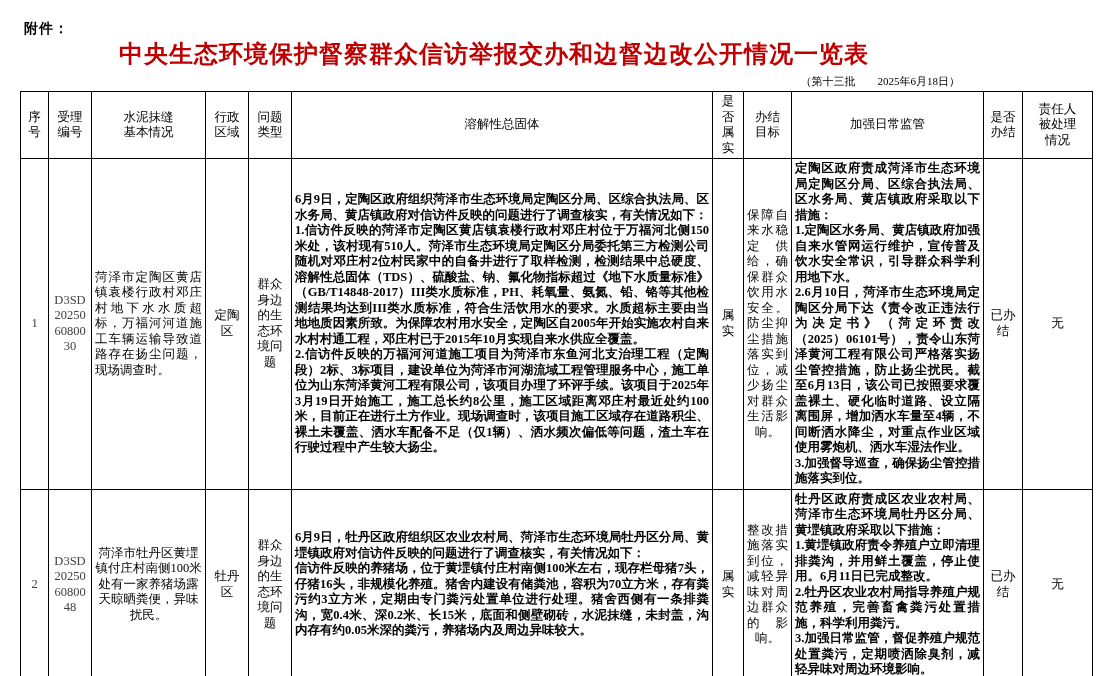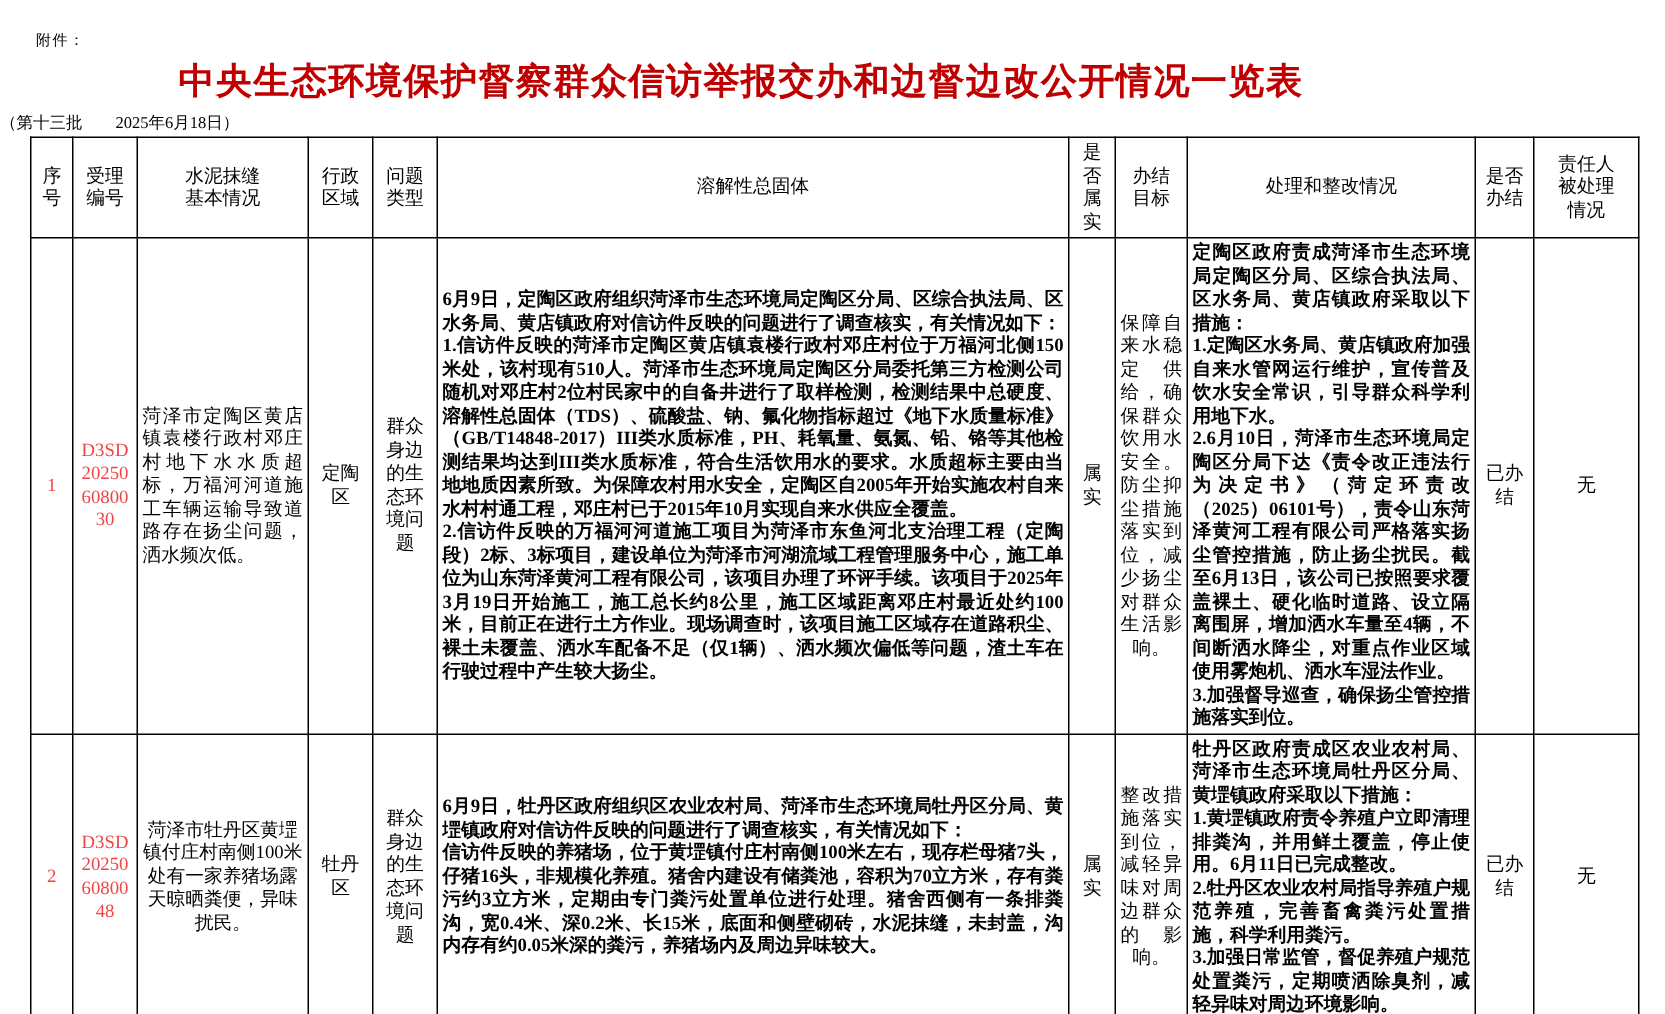--- a/index.html
+++ b/index.html
@@ -3,29 +3,29 @@
 <meta charset="utf-8">
 <style>
   html,body{margin:0;padding:0;}
   body{
     width:1110px;height:676px;background:#ffffff;color:#000;
     font-family:"Liberation Serif","DejaVu Serif",serif;
     position:relative;overflow:hidden;
   }
   .attachment{
     position:absolute;top:20px;left:24px;
-    font-size:10px;font-weight:normal;letter-spacing:1px;
+    font-size:14px;font-weight:bold;letter-spacing:1px;
   }
   .title{
     position:absolute;top:38px;left:0;width:988px;text-align:center;
     font-size:24px;font-weight:bold;color:#c00000;letter-spacing:1px;
     font-family:"Liberation Serif","DejaVu Serif",serif;
   }
   .subtitle{
-    position:absolute;top:74px;left:0;width:960px;text-align:left;
+    position:absolute;top:74px;left:0;width:960px;text-align:right;
     font-size:11px;color:#000;
   }
   table.main{
     position:absolute;top:91px;left:20px;width:1072px;
     border-collapse:collapse;table-layout:fixed;
     font-size:12.5px;
   }
   th,td{
     border:1px solid #000;
     vertical-align:middle;
@@ -39,21 +39,21 @@
   thead tr{height:66px;}
   tr.r1{height:308px;}
   tr.r2{height:188px;}
   td.longtext{
     text-align:justify;
     text-align-last:left;
     vertical-align:middle;
     font-weight:bold;
   }
   td.lefttext{text-align:justify;text-align-last:left;}
-  td.idnum{color:#ef4444;word-break:break-all;}
+  td.idnum{color:#404040;word-break:break-all;}
   td.goal{text-align:justify;text-align-last:center;}
 </style>
 </head>
 <body>
 
 <div class="attachment">附件：</div>
 <div class="title">中央生态环境保护督察群众信访举报交办和边督边改公开情况一览表</div>
 <div class="subtitle">（第十三批　　2025年6月18日）</div>
 
 <table class="main">
@@ -80,33 +80,33 @@
 基本情况</th>
       <th>行政
 区域</th>
       <th>问题
 类型</th>
       <th>溶解性总固体</th>
       <th>是否
 属实</th>
       <th>办结
 目标</th>
-      <th>处理和整改情况</th>
+      <th>加强日常监管</th>
       <th>是否
 办结</th>
       <th>责任人
 被处理
 情况</th>
     </tr>
   </thead>
   <tbody>
     <tr class="r1">
       <td class="idnum">1</td>
       <td class="idnum">D3SD202506080030</td>
-      <td class="lefttext">菏泽市定陶区黄店镇袁楼行政村邓庄村地下水水质超标，万福河河道施工车辆运输导致道路存在扬尘问题，洒水频次低。</td>
+      <td class="lefttext">菏泽市定陶区黄店镇袁楼行政村邓庄村地下水水质超标，万福河河道施工车辆运输导致道路存在扬尘问题，现场调查时。</td>
       <td>定陶区</td>
       <td>群众身边的生态环境问题</td>
       <td class="longtext">6月9日，定陶区政府组织菏泽市生态环境局定陶区分局、区综合执法局、区水务局、黄店镇政府对信访件反映的问题进行了调查核实，有关情况如下：
 1.信访件反映的菏泽市定陶区黄店镇袁楼行政村邓庄村位于万福河北侧150米处，该村现有510人。菏泽市生态环境局定陶区分局委托第三方检测公司随机对邓庄村2位村民家中的自备井进行了取样检测，检测结果中总硬度、溶解性总固体（TDS）、硫酸盐、钠、氟化物指标超过《地下水质量标准》（GB/T14848-2017）III类水质标准，PH、耗氧量、氨氮、铅、铬等其他检测结果均达到III类水质标准，符合生活饮用水的要求。水质超标主要由当地地质因素所致。为保障农村用水安全，定陶区自2005年开始实施农村自来水村村通工程，邓庄村已于2015年10月实现自来水供应全覆盖。
 2.信访件反映的万福河河道施工项目为菏泽市东鱼河北支治理工程（定陶段）2标、3标项目，建设单位为菏泽市河湖流域工程管理服务中心，施工单位为山东菏泽黄河工程有限公司，该项目办理了环评手续。该项目于2025年3月19日开始施工，施工总长约8公里，施工区域距离邓庄村最近处约100米，目前正在进行土方作业。现场调查时，该项目施工区域存在道路积尘、裸土未覆盖、洒水车配备不足（仅1辆）、洒水频次偏低等问题，渣土车在行驶过程中产生较大扬尘。</td>
       <td>属实</td>
       <td class="goal">保障自来水稳定供给，确保群众饮用水安全。防尘抑尘措施落实到位，减少扬尘对群众生活影响。</td>
       <td class="longtext">定陶区政府责成菏泽市生态环境局定陶区分局、区综合执法局、区水务局、黄店镇政府采取以下措施：
 1.定陶区水务局、黄店镇政府加强自来水管网运行维护，宣传普及饮水安全常识，引导群众科学利用地下水。
 2.6月10日，菏泽市生态环境局定陶区分局下达《责令改正违法行为决定书》（菏定环责改（2025）06101号），责令山东菏泽黄河工程有限公司严格落实扬尘管控措施，防止扬尘扰民。截至6月13日，该公司已按照要求覆盖裸土、硬化临时道路、设立隔离围屏，增加洒水车量至4辆，不间断洒水降尘，对重点作业区域使用雾炮机、洒水车湿法作业。

